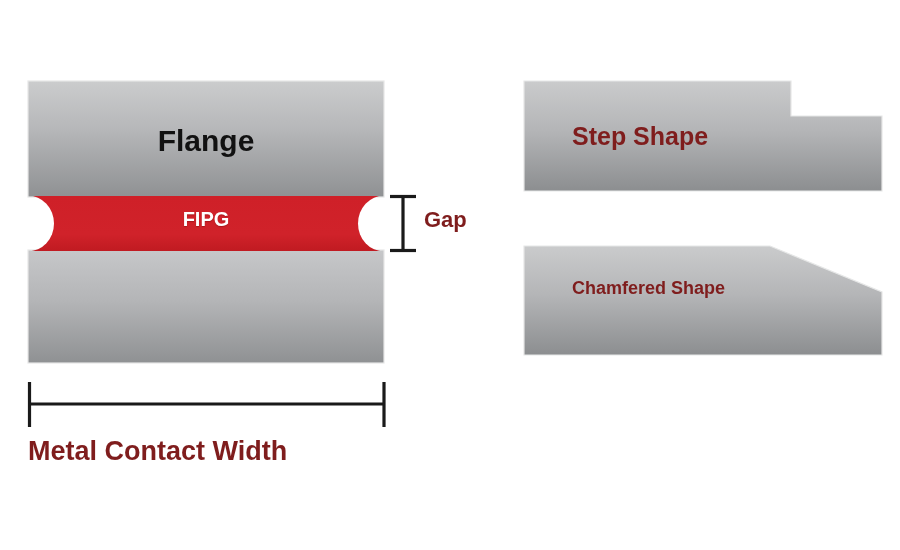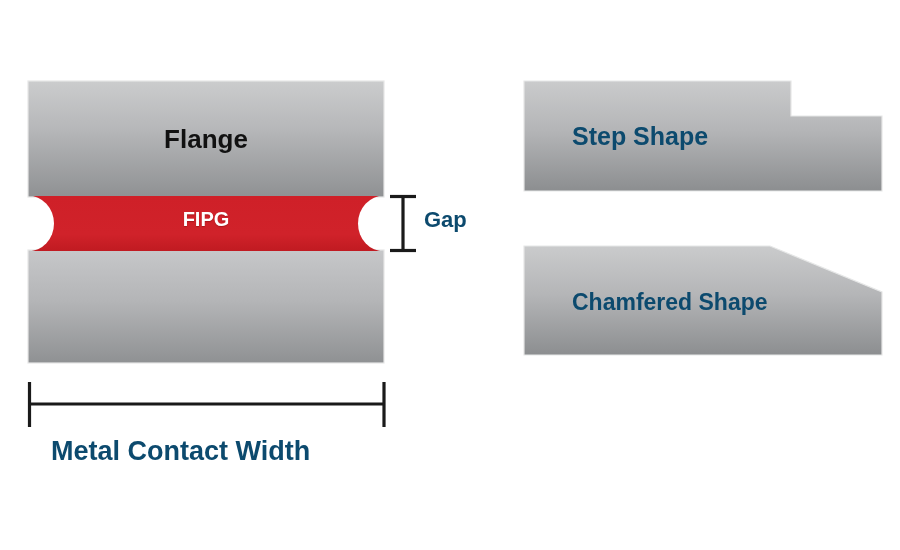--- a/index.html
+++ b/index.html
@@ -20,61 +20,61 @@
     left: 0;
     top: 0;
     width: 900px;
     height: 550px;
     pointer-events: none;
   }
   .label {
     position: absolute;
     font-family: "Liberation Sans", sans-serif;
     font-weight: bold;
-    color: #0c4a6e;
+    color: #7f1d1d;
     white-space: nowrap;
     line-height: 1;
     text-align: center;
   }
   #flange-label {
     left: 28px;
     top: 126px;
     width: 356px;
     text-align: center;
-    font-size: 26px;
+    font-size: 30px;
     color: #111111;
   }
   #fipg-label {
     left: 28px;
     top: 209px;
     width: 356px;
     text-align: center;
     font-size: 20px;
     color: #ffffff;
     text-shadow: 0 1px 1px rgba(120,10,12,0.45);
   }
   #gap-label {
     left: 424px;
     top: 209px;
     font-size: 22px;
   }
   #metal-contact-width-label {
-    left: 51px;
+    left: 28px;
     top: 438px;
     font-size: 27px;
   }
   #step-shape-label {
     left: 572px;
     top: 124px;
     font-size: 25px;
   }
   #chamfered-shape-label {
     left: 572px;
-    top: 291px;
-    font-size: 23px;
+    top: 279px;
+    font-size: 18px;
   }
 </style>
 </head>
 <body>
 
 <div id="stage">
 
   <svg class="shape-svg" viewBox="0 0 900 550" xmlns="http://www.w3.org/2000/svg">
     <defs>
       <linearGradient id="gradUpperFlange" x1="0" y1="0" x2="0" y2="1">

